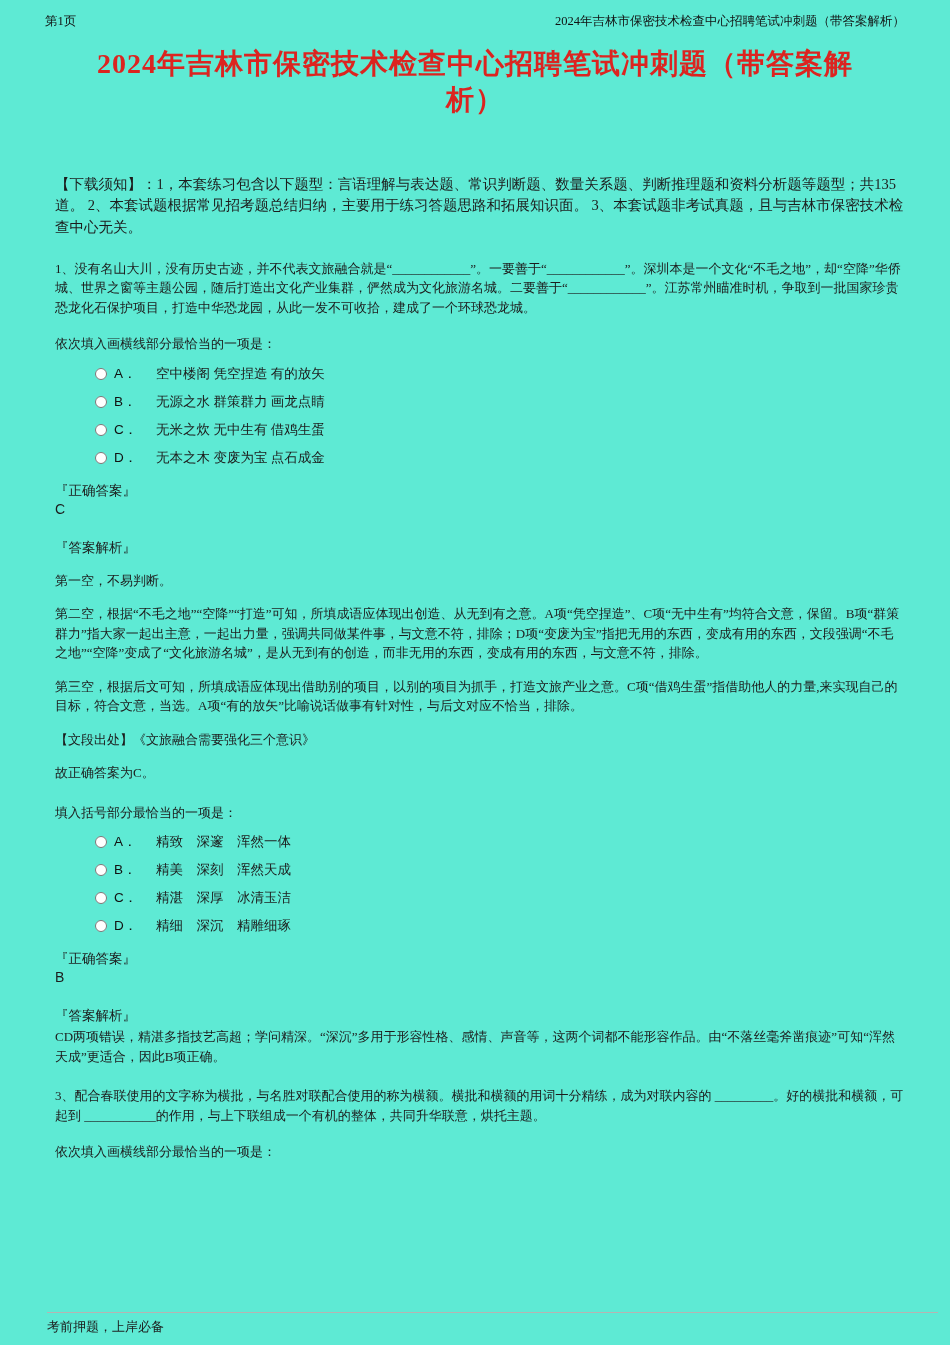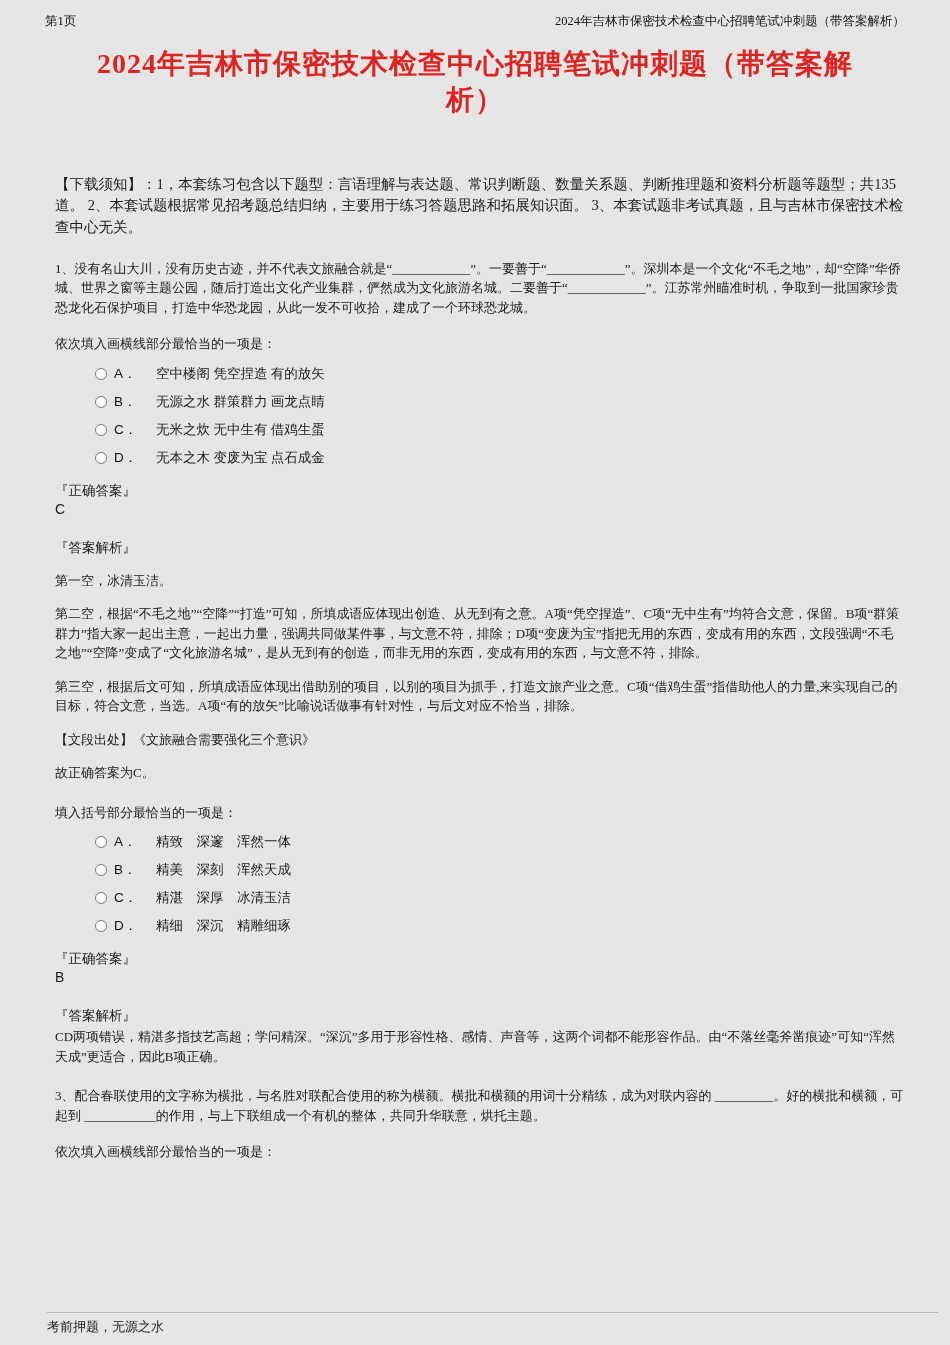--- a/index.html
+++ b/index.html
@@ -1,20 +1,20 @@
 <!DOCTYPE html>
 <html lang="zh"><head>
 <meta charset="utf-8">
 <style>
   html,body{margin:0;padding:0;}
   body{background:#fafaf8;}
   .page{
     position:relative;
     width:950px;height:1345px;
-    background:#e5e5e5;
+    background:#5eead4;
     font-family:"Liberation Serif","DejaVu Serif",serif;
     color:#1c1c1c;
     overflow:hidden;
     box-sizing:border-box;
   }
   .header{
     display:flex;justify-content:space-between;align-items:flex-start;
     padding:13px 45px 0 45px;
     font-size:12.5px;color:#111;
   }
@@ -110,21 +110,21 @@
         <span class="olabel">D．</span>
         <span class="otext">无本之木 变废为宝 点石成金</span>
       </label>
     </div>
     <div class="answer-block">
       <p class="answer-heading">『正确答案』</p>
       <p class="answer-value">C</p>
       <p class="analysis-heading">『答案解析』</p>
     </div>
     <div class="analysis">
-      <p>第一空，冰清玉洁。</p>
+      <p>第一空，不易判断。</p>
       <p>第二空，根据“不毛之地”“空降”“打造”可知，所填成语应体现出创造、从无到有之意。A项“凭空捏造”、C项“无中生有”均符合文意，保留。B项“群策群力”指大家一起出主意，一起出力量，强调共同做某件事，与文意不符，排除；D项“变废为宝”指把无用的东西，变成有用的东西，文段强调“不毛之地”“空降”变成了“文化旅游名城”，是从无到有的创造，而非无用的东西，变成有用的东西，与文意不符，排除。</p>
       <p>第三空，根据后文可知，所填成语应体现出借助别的项目，以别的项目为抓手，打造文旅产业之意。C项“借鸡生蛋”指借助他人的力量,来实现自己的目标，符合文意，当选。A项“有的放矢”比喻说话做事有针对性，与后文对应不恰当，排除。</p>
       <p>【文段出处】《文旅融合需要强化三个意识》</p>
       <p>故正确答案为C。</p>
     </div>
   </div>
 
   <div class="question">
     <p class="prompt tight">填入括号部分最恰当的一项是：</p>
     <div class="options">
@@ -158,16 +158,16 @@
       <p style="margin-top:2px;">CD两项错误，精湛多指技艺高超；学问精深。“深沉”多用于形容性格、感情、声音等，这两个词都不能形容作品。由“不落丝毫斧凿痕迹”可知“浑然天成”更适合，因此B项正确。</p>
     </div>
   </div>
 
   <div class="question">
     <p class="stem">3、配合春联使用的文字称为横批，与名胜对联配合使用的称为横额。横批和横额的用词十分精练，成为对联内容的 _________。好的横批和横额，可起到 ___________的作用，与上下联组成一个有机的整体，共同升华联意，烘托主题。</p>
     <p class="prompt">依次填入画横线部分最恰当的一项是：</p>
   </div>
 
   <div class="footer">
-    <span class="footer-left">考前押题，无源之水</span>
+    <span class="footer-left">考前押题，上岸必备</span>
   </div>
 
 </div>
 
 </body></html>

